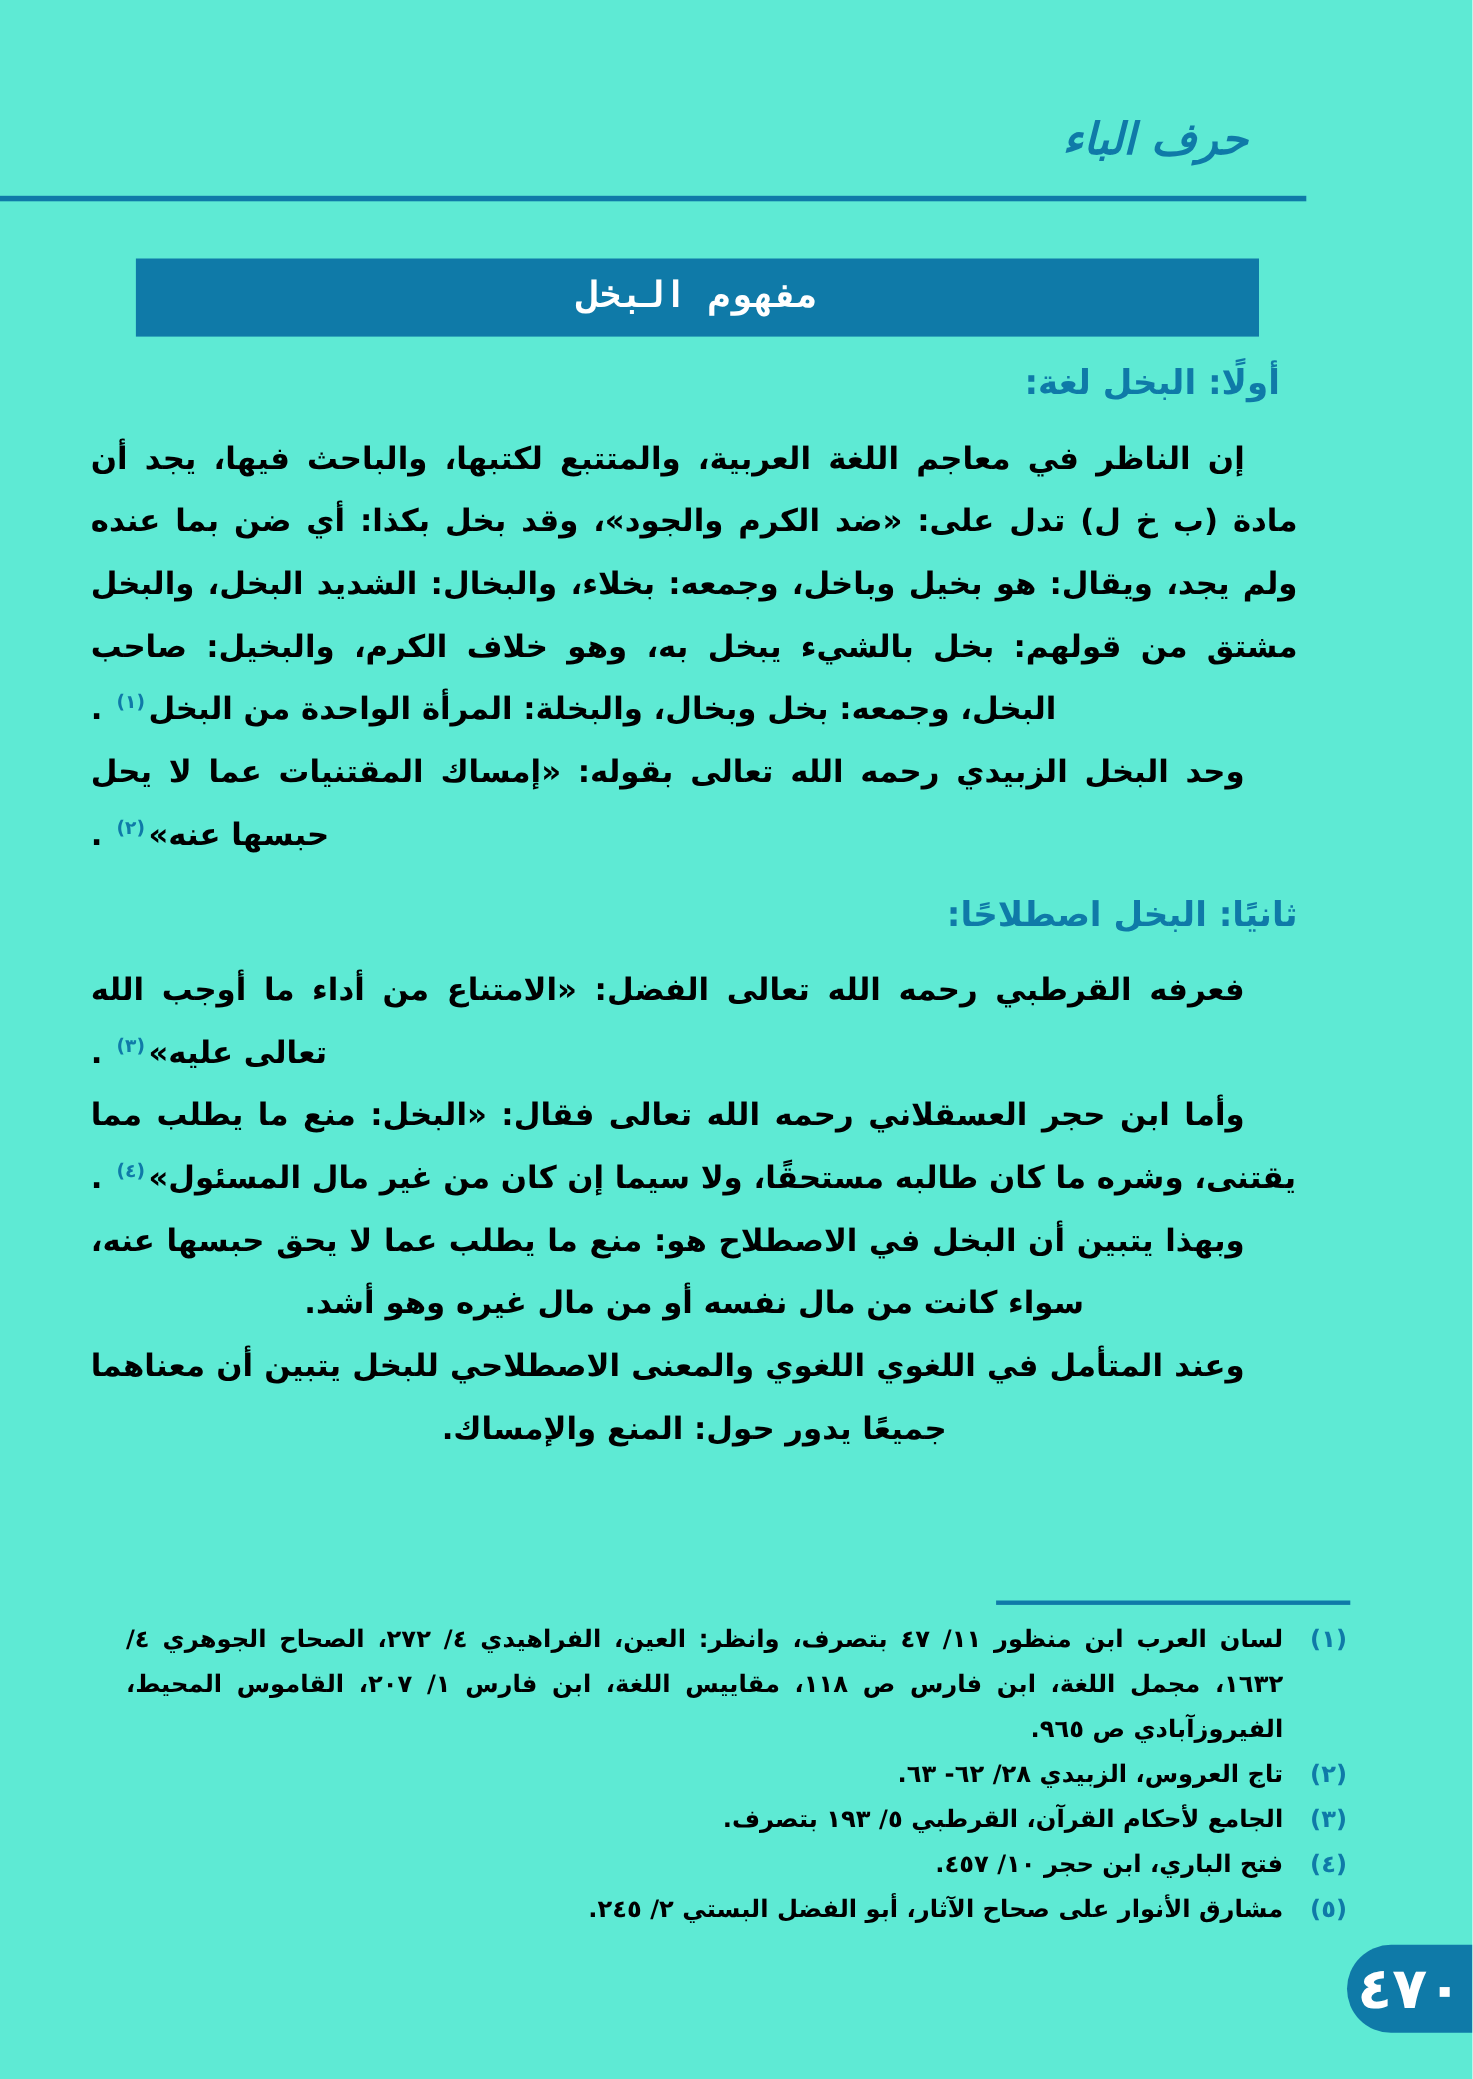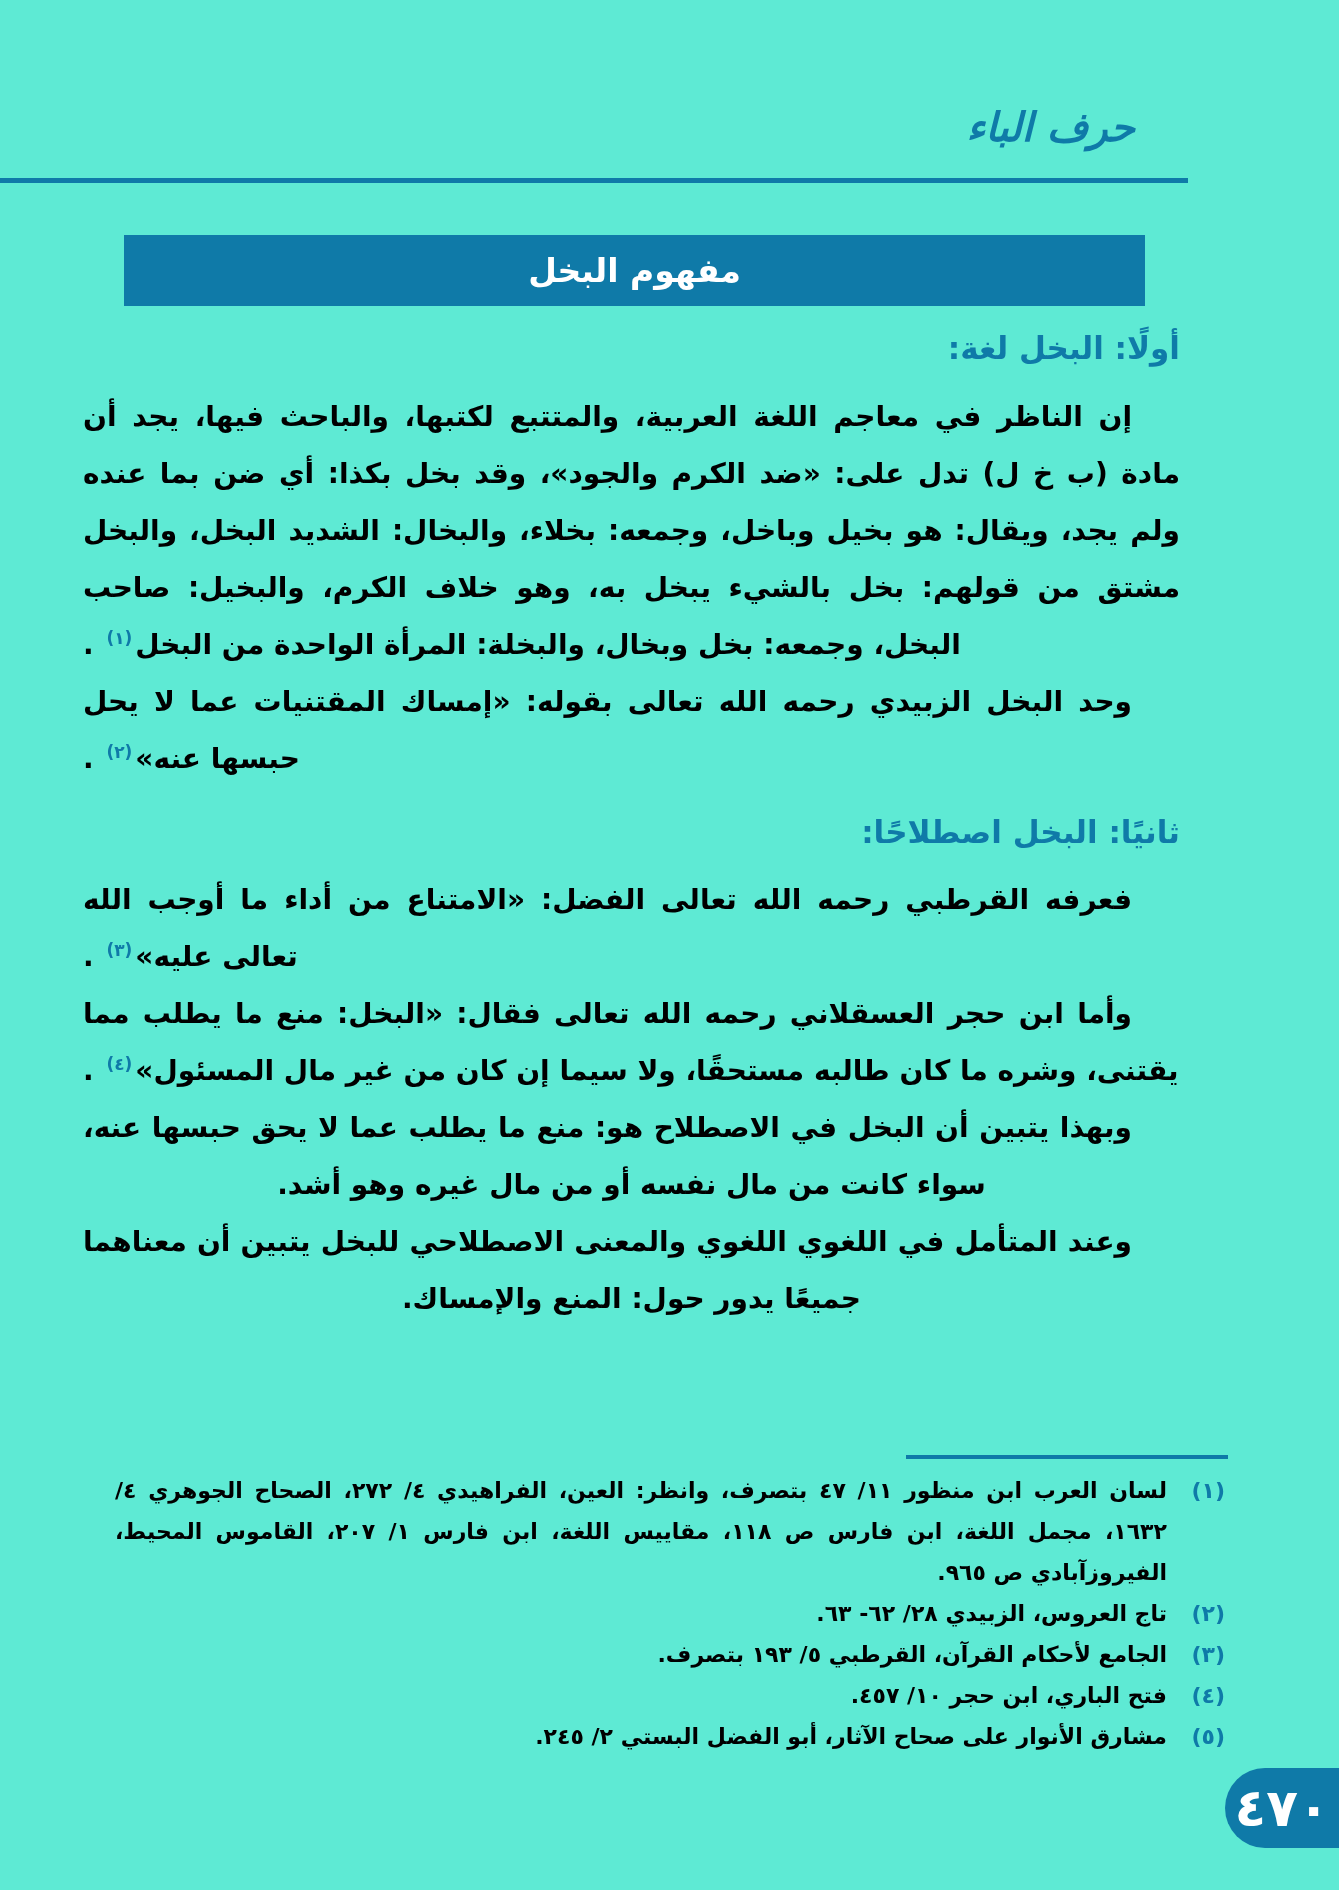--- a/index.html
+++ b/index.html
@@ -19,32 +19,32 @@
   }
   .top-rule {
     position:absolute; top:178px; left:0; width:1223px; height:5px;
     background:var(--accent);
   }
 
   
   .title-bar {
     position:absolute; top:235px; left:159px; width:1021px; height:71px;
     background:var(--accent); color:#ffffff; text-align:center;
-    font-size:33px; font-weight:700; line-height:71px;
+    font-size:33px; font-weight:700; line-height:71px;font-family:Liberation Mono, monospace;
   }
 
   
   .body-text {
     position:absolute; top:323px; right:159px; left:118px;
     color:#000000; font-size:28px; font-weight:700; line-height:57px;
     text-align:justify; text-align-last:right;
   }
   .body-text h2 {
     color:var(--accent); font-size:31px; font-weight:700;
-    margin:0 0 15px 0; line-height:50px; text-align:right; text-align-last:right;
+    margin:0 16px 15px 0; line-height:50px; text-align:right; text-align-last:right;
   }
   .body-text h2.second { margin:20px 0 14px 0; }
   .body-text p { margin:0; text-indent:48px; }
   .body-text p.no-justify { text-align:right; text-align-last:right; }
   .body-text p.last-left { text-align-last:left; }
   .body-text p.last-center { text-align-last:center; }
   sup.ref {
     color:var(--accent); font-size:17px; font-weight:700;
     vertical-align:super; line-height:0; margin:0 3px;
   }

